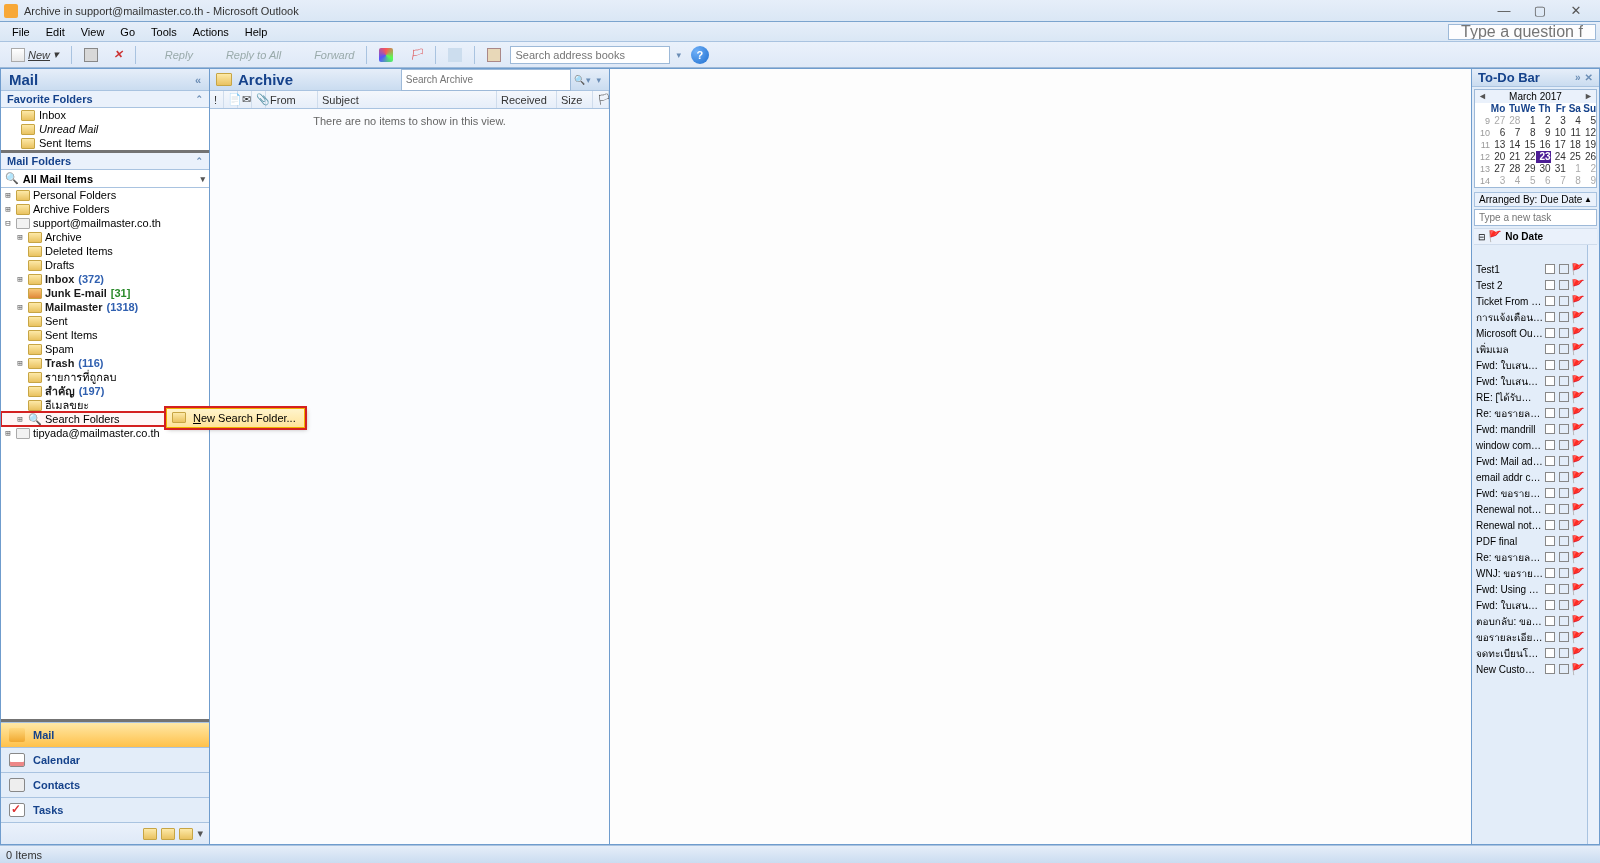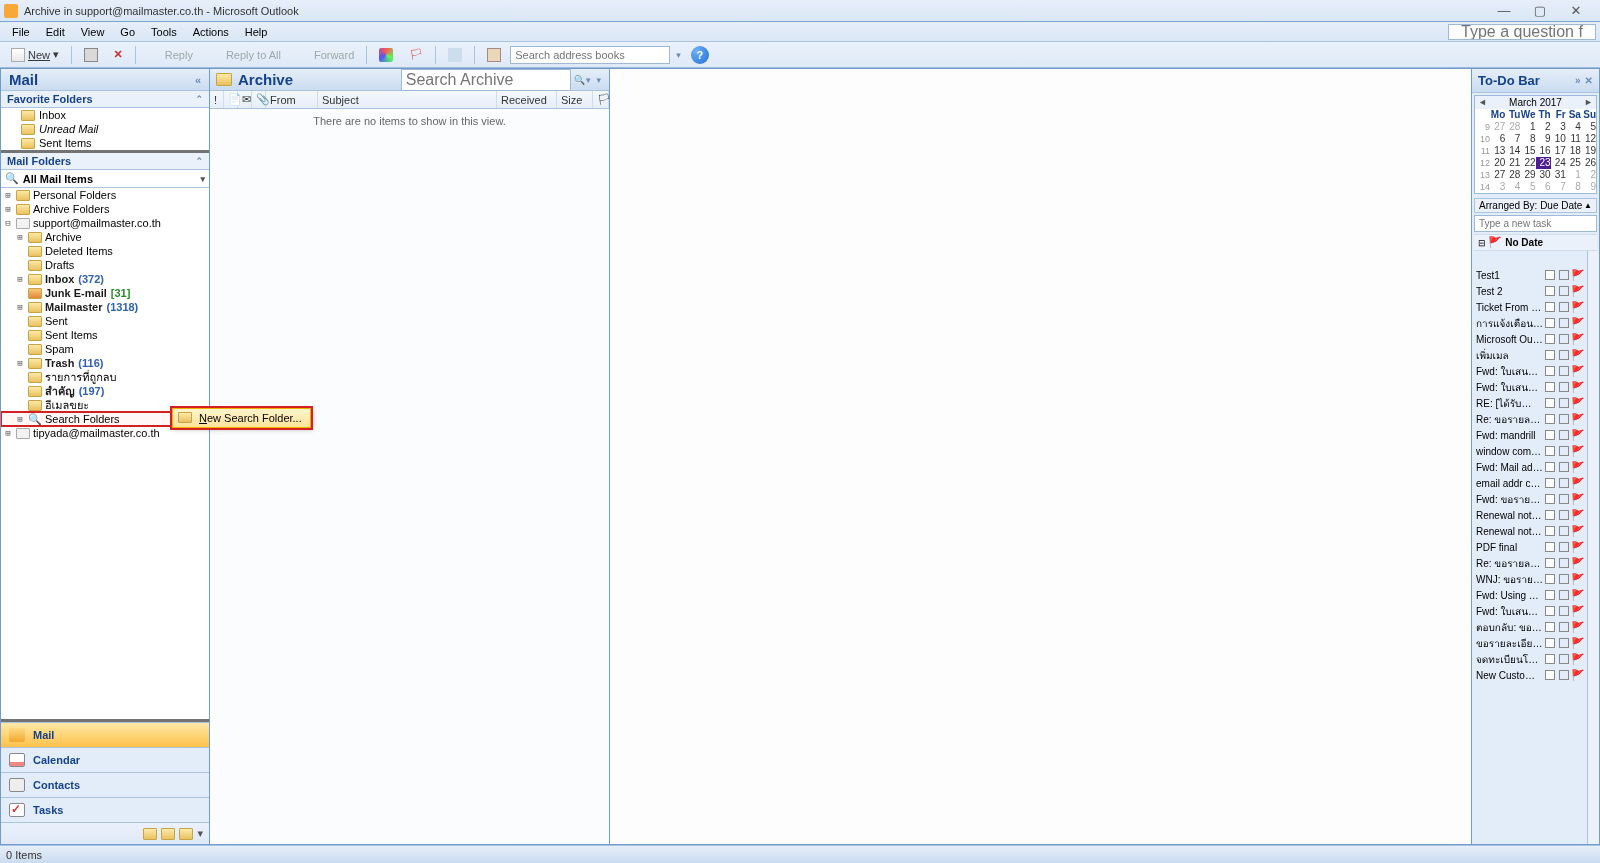--- a/index.html
+++ b/index.html
@@ -12,21 +12,21 @@
 .winbtns { display:flex; gap:8px; margin-right:6px; }
 .winbtn { width:28px; height:16px; display:flex; align-items:center; justify-content:center; color:#555; font-size:13px; cursor:default; }
 
 
 .menubar { height:20px; background:linear-gradient(#e6eef9,#dae7f5); display:flex; align-items:center; padding:0 4px; border-bottom:1px solid #a9c3e0; }
 .menu-item { padding:0 8px; line-height:20px; }
 .help-input { margin-left:auto; border:1px solid #9db9d8; height:16px; width:148px; padding:0 12px; font-size:16px; color:#888; background:#fdfdfe; }
 
 
 .toolbar { height:26px; background:linear-gradient(#eaf1fb,#dfe9f7); border-bottom:1px solid #9db9d8; display:flex; align-items:center; padding:0 4px; gap:2px; }
-.tb-btn { height:20px; padding:0 6px; display:flex; align-items:center; gap:3px; color:#3a3a3a; border:1px solid transparent; border-radius:2px; font-size:11px; }
+.tb-btn { height:20px; padding:0 6px; display:flex; align-items:center; gap:3px; color:#3a3a3a; border:1px solid transparent; border-radius:2px; font-size:11px;font-style:italic; }
 .tb-btn.dis { color:#9aa; }
 .tb-sep { width:1px; height:18px; background:#a9c3e0; margin:0 3px; }
 .tb-ico { width:14px; height:14px; display:inline-block; }
 .search-ab { border:1px solid #9db9d8; height:18px; width:160px; padding:0 4px; font-size:11px; color:#888; background:#fff; }
 .tb-help { width:18px; height:18px; border-radius:50%; background:radial-gradient(circle at 30% 30%,#6fb0f8,#1f6fcf); color:#fff; display:flex; align-items:center; justify-content:center; font-weight:bold; font-size:11px; margin-left:4px; }
 
 
 .main { position:absolute; top:68px; bottom:18px; left:0; right:0; display:flex; }
 .nav { width:210px; border:1px solid #6f9ccd; background:#e3edf9; display:flex; flex-direction:column; }
 .list { width:400px; border:1px solid #6f9ccd; border-left:none; display:flex; flex-direction:column; background:#fbfcfe; }
@@ -67,44 +67,44 @@
 .strip-ico{width:14px;height:12px;background:linear-gradient(#fde9a8,#e9c260);border:1px solid #c7a544;border-radius:1px}
 
 .all-row{background:#fff;padding:2px 4px;display:flex;align-items:center;gap:4px;border-bottom:1px solid #a9c3e0;font-weight:bold;color:#000}
 .all-row .mag{color:#6b8db5}
 .all-row .ch{margin-left:auto;color:#555;font-size:9px}
 
 
 .list-hdr { height:22px; background:linear-gradient(#e6eef9,#cadcf0); display:flex; align-items:center; padding:0 6px; border-bottom:1px solid #a9c3e0; }
 .list-hdr .fico { width:16px; height:13px; background:linear-gradient(#fde9a8,#e9c260); border:1px solid #c7a544; border-radius:1px; margin-right:6px; }
 .list-hdr .title { font-size:15px; font-weight:bold; color:#15428b; }
-.list-hdr .sbox { margin-left:auto; border:1px solid #9db9d8; height:22px; width:170px; padding:0 4px; font-size:16px; color:#888; background:#fff; }
+.list-hdr .sbox { margin-left:auto; border:1px solid #9db9d8; height:22px; width:170px; padding:0 4px; font-size:10px; color:#888; background:#fff; }
 .list-hdr .drop { margin-left:2px; color:#6b8db5; font-size:9px; padding:2px; }
 .col-hdr { height:18px; background:linear-gradient(#f4f7fc,#e6eef9); border-bottom:1px solid #a9c3e0; display:flex; align-items:center; font-size:11px; color:#333; }
 .col-hdr > div { border-right:1px solid #cfdcec; height:100%; display:flex; align-items:center; padding:0 4px; }
 .empty-msg { text-align:center; color:#666; padding:6px; font-size:11px; }
 .reading-body{height:100%;background:#fdfdfd}
 
 
-.ctxmenu { position:absolute; left:172px; top:408px; background:linear-gradient(#fff4cc,#ffe49a); border:1px solid #f0b000; outline:2px solid #d42020; padding:3px 8px 3px 26px; font-size:11px; box-shadow:2px 2px 4px rgba(0,0,0,.25); }
+.ctxmenu { position:absolute; left:166px; top:408px; background:linear-gradient(#fff4cc,#ffe49a); border:1px solid #f0b000; outline:2px solid #d42020; padding:3px 8px 3px 26px; font-size:11px; box-shadow:2px 2px 4px rgba(0,0,0,.25); }
 .ctxmenu .cico { position:absolute; left:5px; top:3px; width:14px; height:11px; background:linear-gradient(#fde9a8,#e9c260); border:1px solid #c7a544; border-radius:1px; }
 .ctxmenu u{text-decoration:underline}
 
 
-.todo-hdr{height:24px;background:linear-gradient(#e6eef9,#cadcf0);display:flex;align-items:center;padding:0 6px;font-size:13px;font-weight:bold;color:#15428b;border-bottom:1px solid #a9c3e0}
+.todo-hdr{height:18px;background:linear-gradient(#e6eef9,#cadcf0);display:flex;align-items:center;padding:0 6px;font-size:13px;font-weight:bold;color:#15428b;border-bottom:1px solid #a9c3e0}
 .todo-hdr .x{margin-left:auto;display:flex;gap:4px;font-size:10px;color:#6b8db5}
 .cal{background:#fff;border:1px solid #9db9d8;margin:2px;font-size:10px}
 .cal-h{text-align:center;padding:1px;background:#eaf1fb;position:relative}
 .cal-h .ar{position:absolute;top:1px;font-size:9px;color:#555}
 .cal-row{display:flex}
 .cal-cell{flex:1;text-align:right;padding:0;line-height:12px;color:#333}
 .cal-cell.wk{color:#999;font-size:9px}
 .cal-cell.dh{color:#15428b;font-weight:bold}
 .cal-cell.om{color:#aaa}
-.cal-cell.today{background:#4c1d95;color:#fff;font-weight:normal}
+.cal-cell.today{background:#4c1d95;color:#fff;font-weight:bold}
 .appts{margin:2px}
 .appt{background:#fff;border:1px solid #9db9d8;border-left:3px solid #9db9d8;padding:2px 4px;margin-bottom:3px;font-size:10px;line-height:12px}
 .appt b{font-weight:bold}
 .tasks-hdr{background:#eaf1fb;border:1px solid #a9c3e0;margin:2px;padding:1px 4px;font-size:10px;display:flex;align-items:center}
 .task-input{margin:0 2px 2px;border:1px solid #9db9d8;height:17px;padding:0 4px;font-size:10px;color:#888;background:#fff}
 .task-group{background:#eaf1fb;margin:0 2px;padding:1px 4px;font-size:10px;display:flex;align-items:center;gap:3px;border-top:1px solid #cfdcec;border-bottom:1px solid #cfdcec}
 .task-group .flag{color:#d33;font-size:11px}
 .task-list{flex:1;overflow:hidden;margin:16px 2px}
 .task-row{display:flex;align-items:center;padding:0 2px;font-size:10px;height:16px}
 .task-row .tl{flex:1;white-space:nowrap;overflow:hidden;text-overflow:ellipsis}

